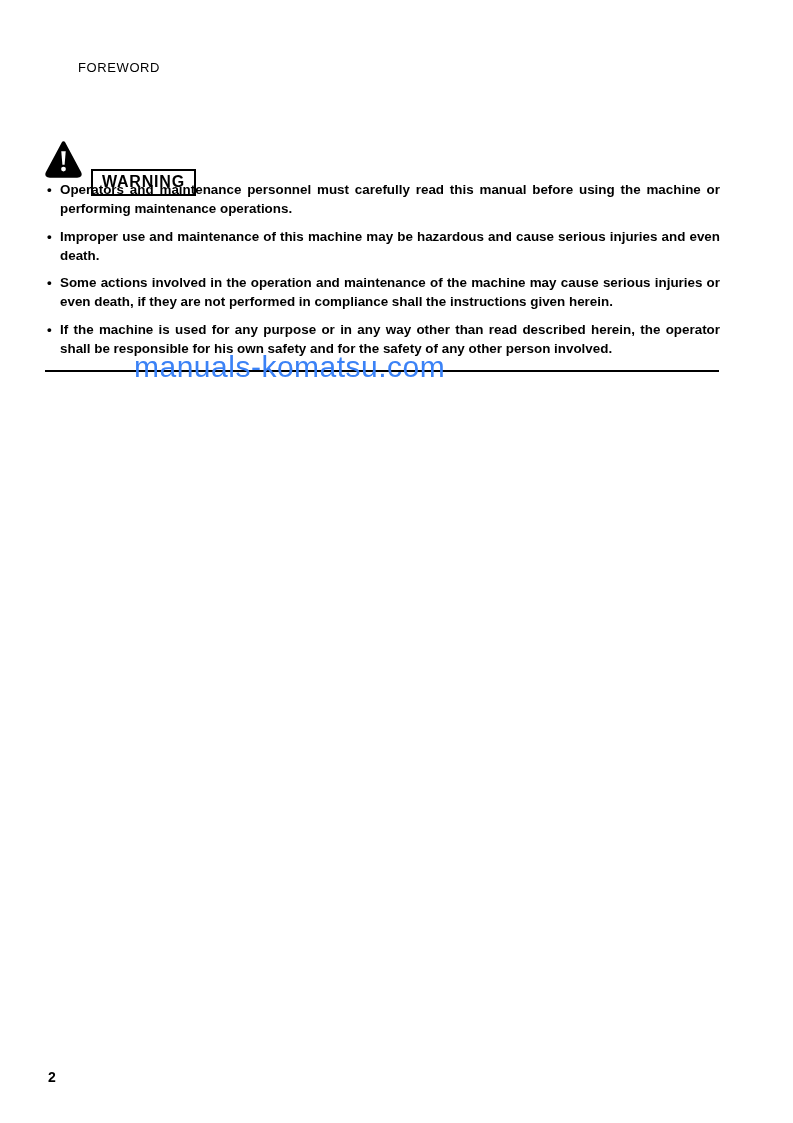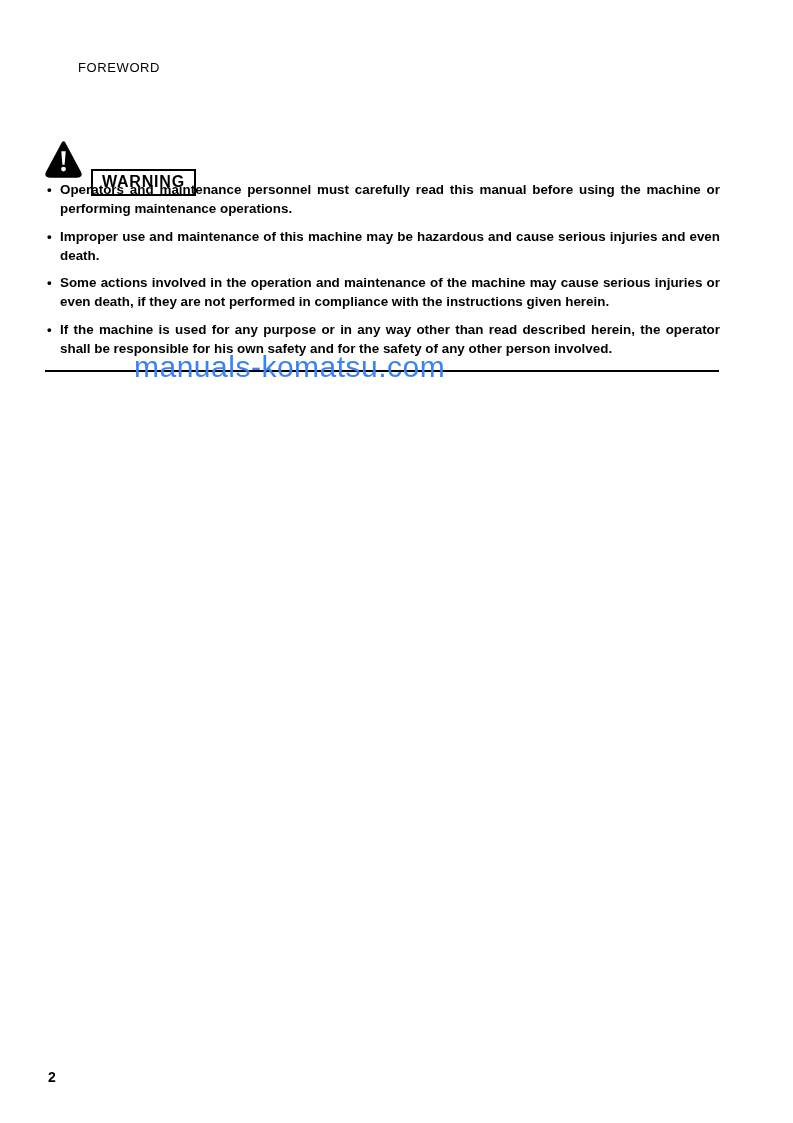--- a/index.html
+++ b/index.html
@@ -80,21 +80,21 @@
       <div class="bullet-text">Operators and maintenance personnel must carefully read this manual before using the machine or performing maintenance operations.</div>
     </div>
   </div>
   <div class="bullet">
     <div class="bullet-body">
       <div class="bullet-text">Improper use and maintenance of this machine may be hazardous and cause serious injuries and even death.</div>
     </div>
   </div>
   <div class="bullet">
     <div class="bullet-body">
-      <div class="bullet-text">Some actions involved in the operation and maintenance of the machine may cause serious injuries or even death, if they are not performed in compliance with the instructions given herein.</div>
+      <div class="bullet-text">Some actions involved in the operation and maintenance of the machine may cause serious injuries or even death, if they are not performed in compliance shall the instructions given herein.</div>
     </div>
   </div>
   <div class="bullet">
     <div class="bullet-body">
       <div class="bullet-text">If the machine is used for any purpose or in any way other than read described herein, the operator shall be responsible for his own safety and for the safety of any other person involved.</div>
     </div>
   </div>
 </div>
 
 <div class="rule" style="background: rgb(0, 0, 0);"></div>

